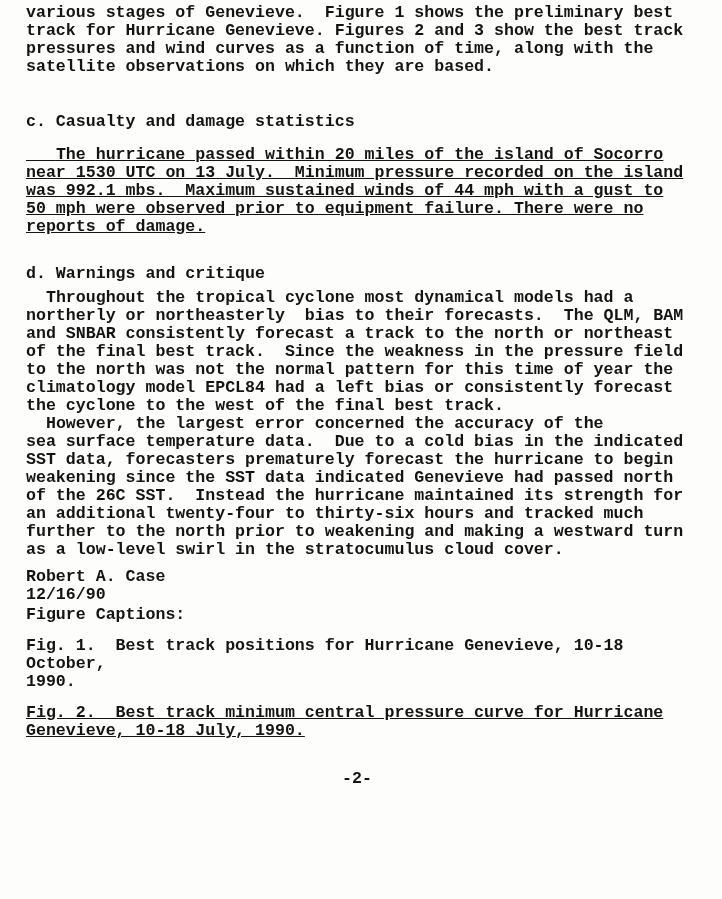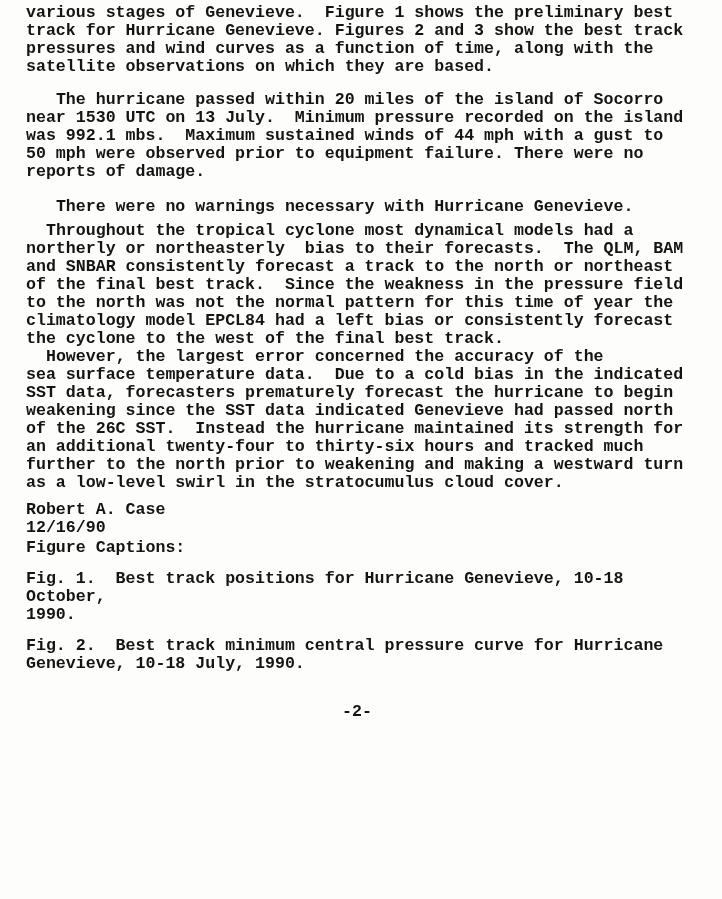--- a/index.html
+++ b/index.html
@@ -20,51 +20,52 @@
     font-size: 16.6px;
     line-height: 18px;
     color: #141414;
   }
   .block {
     white-space: pre-wrap;
     margin: 0;
   }
   .b1  { margin-top: 0; }
   .b2  { margin-top: 37px; }
-  .b3  { margin-top: 15px; }
+  .b3  { margin-top: 15px; text-decoration: underline; }
   .b4  { margin-top: 29px; }
   .b5  { margin-top: 17px; }
   .b6  { margin-top: 6px; }
   .b7  { }
   .b8  { margin-top: 9px; }
   .b9  { margin-top: 2px; }
   .b10 { margin-top: 13px; }
-  .b11 { margin-top: 13px; }
+  .b11 { margin-top: 13px; text-decoration: underline; }
   .b12 { margin-top: 14px; }
   .page-number {
     margin-top: 30px;
     text-align: center;
     white-space: pre;
     padding-right: 20px;
   }
 </style>
 </head>
 <body>
 
 <div class="page">
   <div class="block b1">various stages of Genevieve.  Figure 1 shows the preliminary best
 track for Hurricane Genevieve. Figures 2 and 3 show the best track
 pressures and wind curves as a function of time, along with the
 satellite observations on which they are based.</div>
+  <div class="block b2">c. Casualty and damage statistics</div>
   <div class="block b3">   The hurricane passed within 20 miles of the island of Socorro
 near 1530 UTC on 13 July.  Minimum pressure recorded on the island
 was 992.1 mbs.  Maximum sustained winds of 44 mph with a gust to
 50 mph were observed prior to equipment failure. There were no
 reports of damage.</div>
-  <div class="block b5">   There were no warnings necessary with Hurricane Genevieve.</div>
+  <div class="block b4">d. Warnings and critique</div>
   <div class="block b6">  Throughout the tropical cyclone most dynamical models had a
 northerly or northeasterly  bias to their forecasts.  The QLM, BAM
 and SNBAR consistently forecast a track to the north or northeast
 of the final best track.  Since the weakness in the pressure field
 to the north was not the normal pattern for this time of year the
 climatology model EPCL84 had a left bias or consistently forecast
 the cyclone to the west of the final best track.</div>
   <div class="block b7">  However, the largest error concerned the accuracy of the
 sea surface temperature data.  Due to a cold bias in the indicated
 SST data, forecasters prematurely forecast the hurricane to begin

